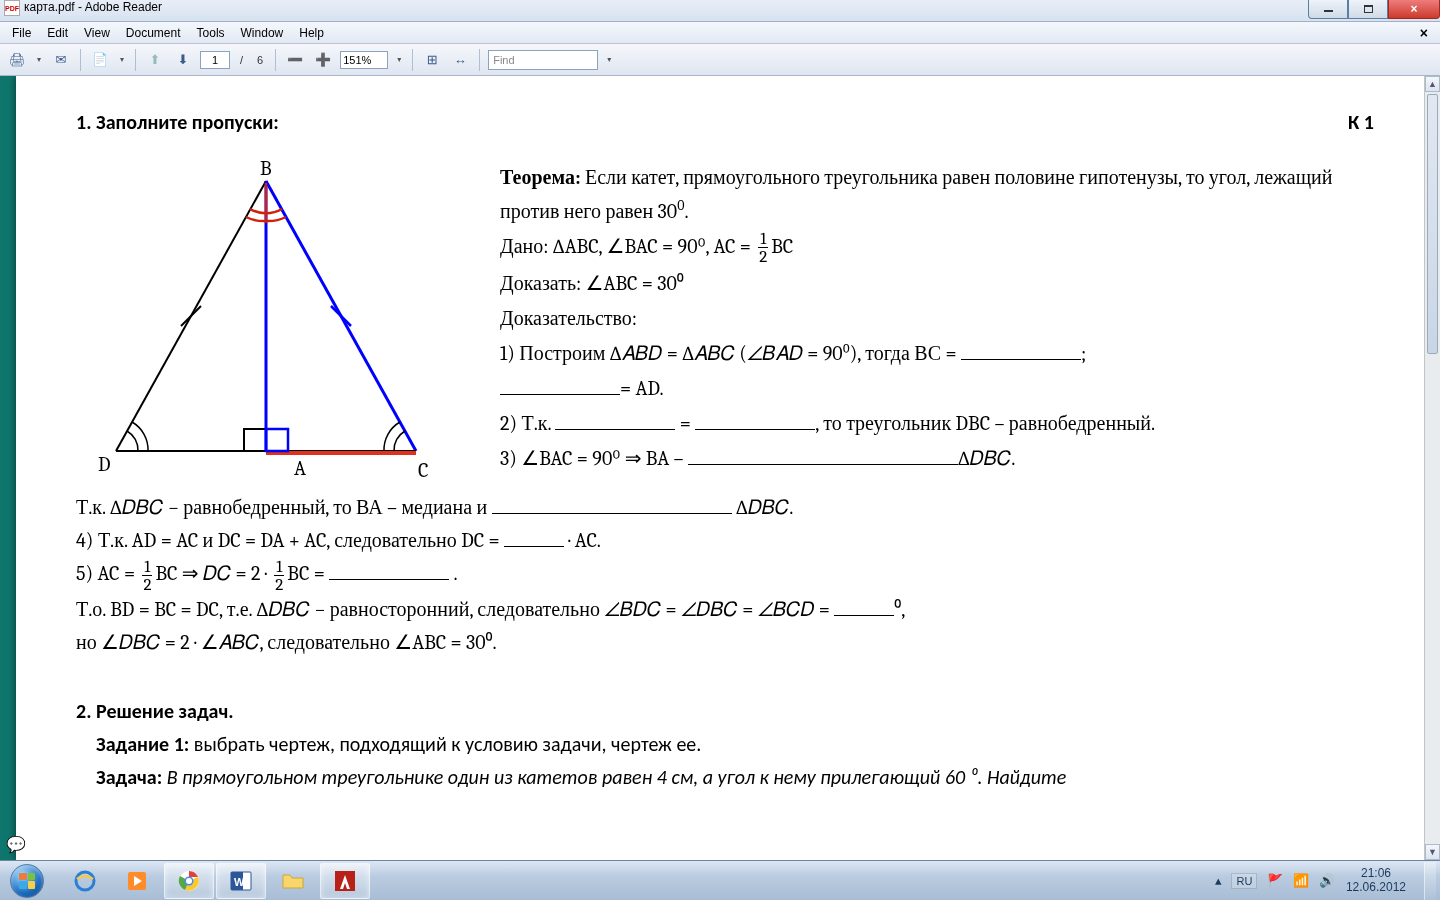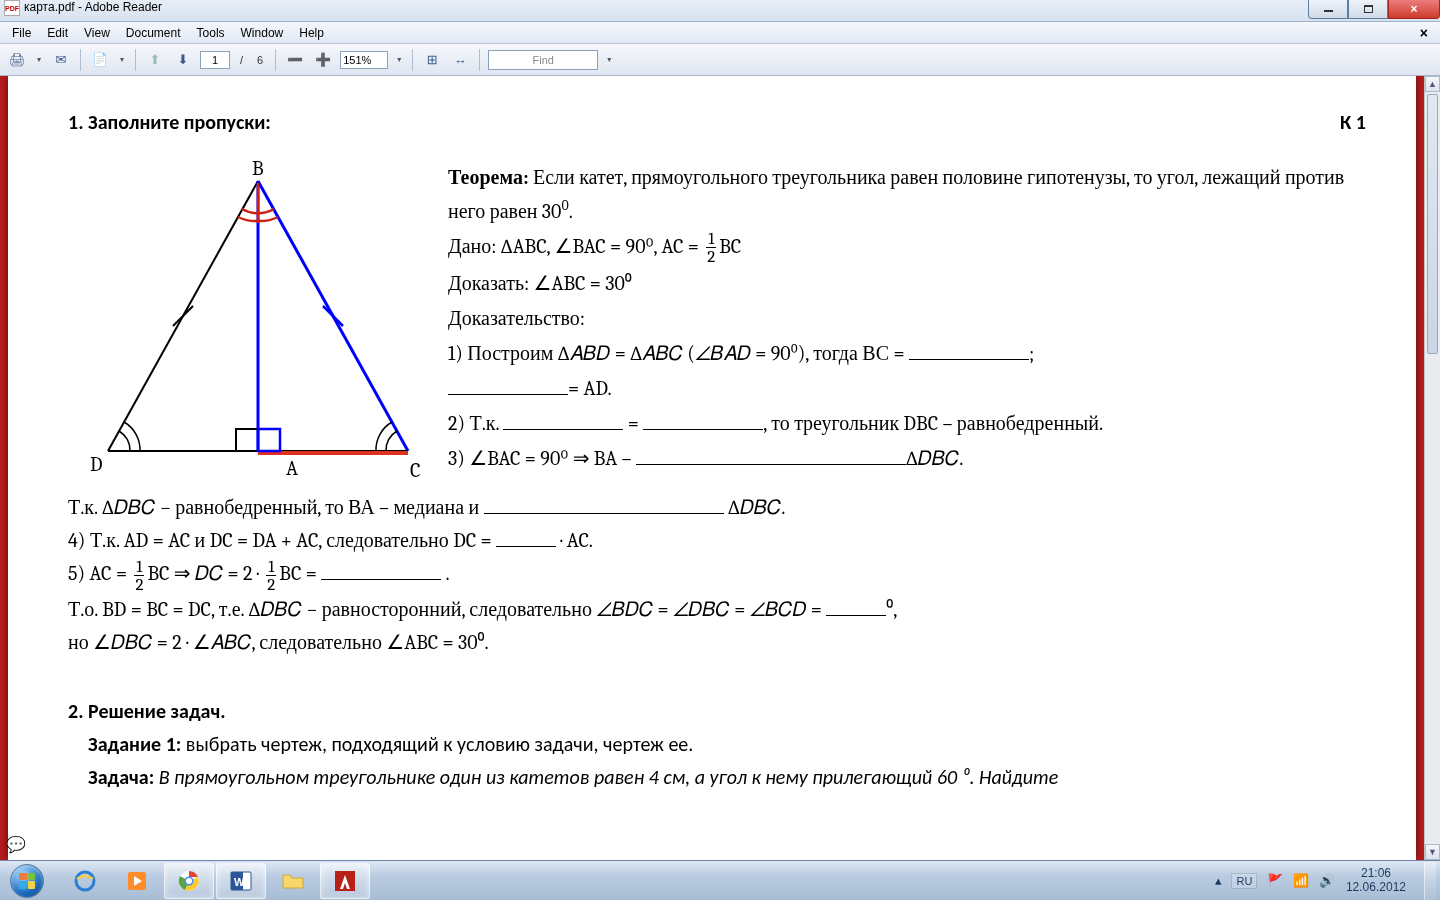--- a/index.html
+++ b/index.html
@@ -22,34 +22,34 @@
 .menubar .closeX { margin-left:auto; font-weight:bold; font-size:14px; padding:0 8px;}
 
 
 .toolbar { height: 32px; background: linear-gradient(#f5f7fb,#dfe6f1); border-bottom:1px solid #a7b6c9; display:flex; align-items:center; padding:0 6px; gap:6px; }
 .tbbtn { width:22px; height:22px; border:1px solid transparent; border-radius:3px; display:inline-flex; align-items:center; justify-content:center; font-size:13px; color:#3a5a88; }
 .tbsep { width:1px; height:22px; background:#b0bed0; margin:0 2px;}
 .tbdrop { width:10px; display:inline-flex; align-items:center; justify-content:center; font-size:8px; color:#555;}
 .pagebox { width:30px; height:18px; border:1px solid #8da3bd; background:#fff; text-align:center; font-size:11px; line-height:16px;}
 .pagelabel { font-size:11px; margin:0 4px; color:#333;}
 .zoombox { width:48px; height:18px; border:1px solid #8da3bd; background:#fff; padding:0 2px; font-size:11px; line-height:16px;}
-.findbox { width:110px; height:20px; border:1px solid #8da3bd; background:#fff; display:flex; align-items:center; padding:0 4px; font-size:11px; color:#888;justify-content:center;}
-
-
-.docwrap { position:absolute; top:76px; left:0; right:16px; bottom:40px; background:#b91c1c; display:flex; justify-content:center; overflow:hidden;}
+.findbox { width:110px; height:20px; border:1px solid #8da3bd; background:#fff; display:flex; align-items:center; padding:0 4px; font-size:11px; color:#888;}
+
+
+.docwrap { position:absolute; top:76px; left:0; right:16px; bottom:40px; background:#0f766e; display:flex; justify-content:flex-end; overflow:hidden;}
 .rightscroll { position:absolute; right:0; top:76px; bottom:40px; width:16px; background:#e9ecef; border-left:1px solid #c4c4c4;}
 .rightscroll .thumb { position:absolute; left:2px; right:2px; top:18px; height:260px; background:linear-gradient(#e2e8f2,#c9d5e6); border:1px solid #9ab; border-radius:2px;}
 .rightscroll .arr { position:absolute; left:0;right:0; height:16px; display:flex;align-items:center;justify-content:center; font-size:9px;color:#557; background:linear-gradient(#f4f6fa,#dde4ee); border:1px solid #abc;}
 .rightscroll .arr.up{top:0;} .rightscroll .arr.dn{bottom:0;}
 
 .page { background:#fff; width:100%; max-width: 1408px; height: 100%; padding: 30px 50px 10px 60px; font-family: "Calibri", "Times New Roman", serif; font-size:20px; color:#000; position:relative; box-shadow: 0 0 8px rgba(0,0,0,.6); line-height:1.65;}
 .page .hdrrow { display:flex; justify-content:space-between; font-weight:bold; margin-bottom:22px;}
 .page .maincols { display:flex; gap:20px; align-items:flex-start;}
 .figure { width:360px; flex:0 0 360px; height:330px; position:relative;}
-.texcol { flex:1; font-family: Cambria, "Times New Roman", serif;}
+.texcol { flex:1; font-family: Cambria, "Times New Roman", serif; margin-left: 44px;}
 .texcol p { margin-bottom:2px;}
 sup{font-size:.7em;}
 .blank { display:inline-block; border-bottom:1px solid #000; min-width:80px; height:0.9em; vertical-align:baseline;}
 .blank.w60{min-width:60px;} .blank.w120{min-width:120px;} .blank.w200{min-width:200px;}
 
 
 .fig-svg { width:100%; height:100%; }
 .fig-svg text { font-family: Cambria,serif; font-size:20px; }
 
 

